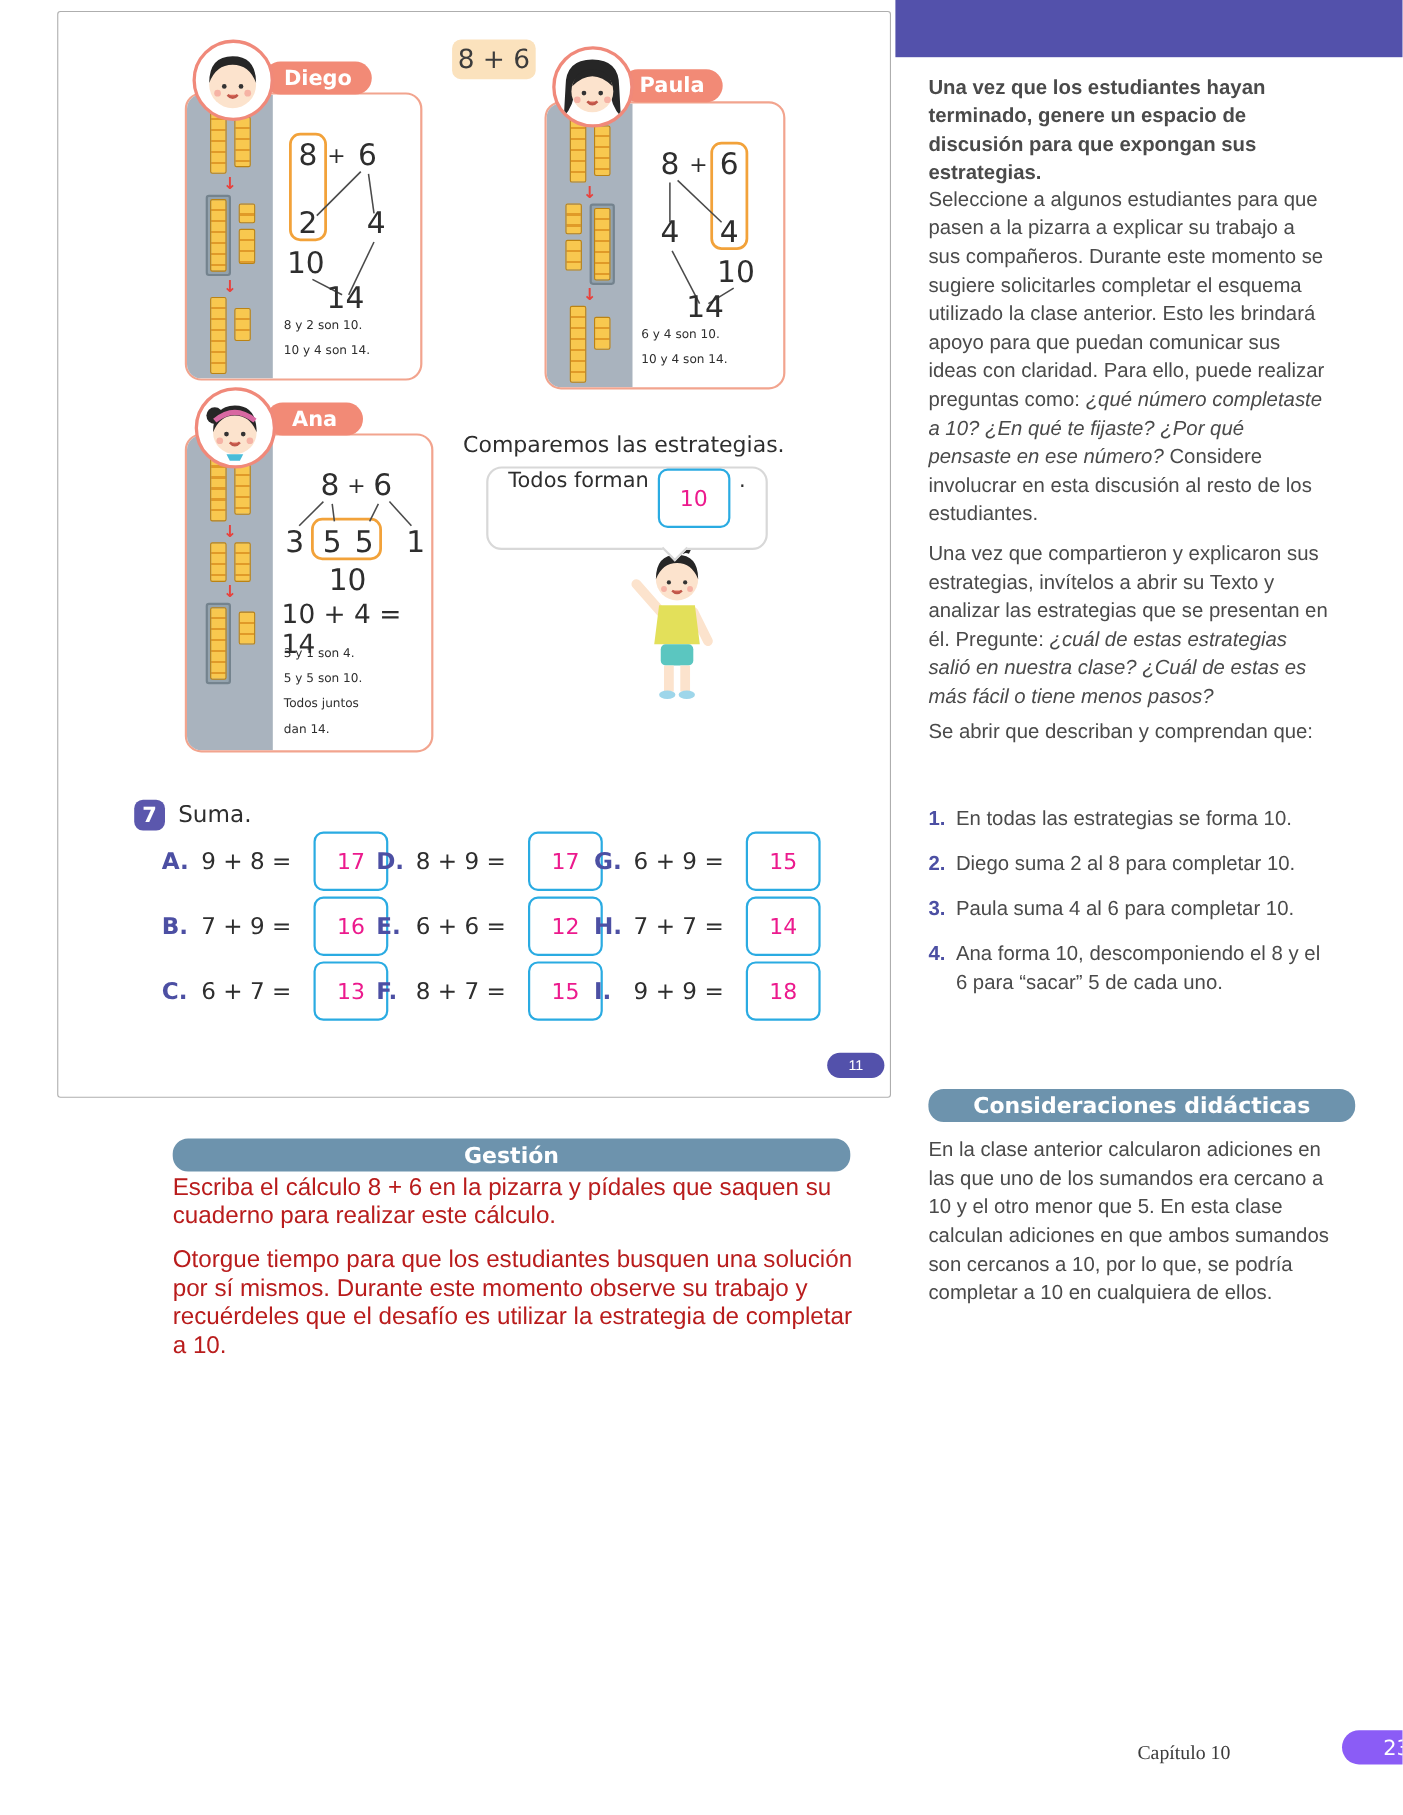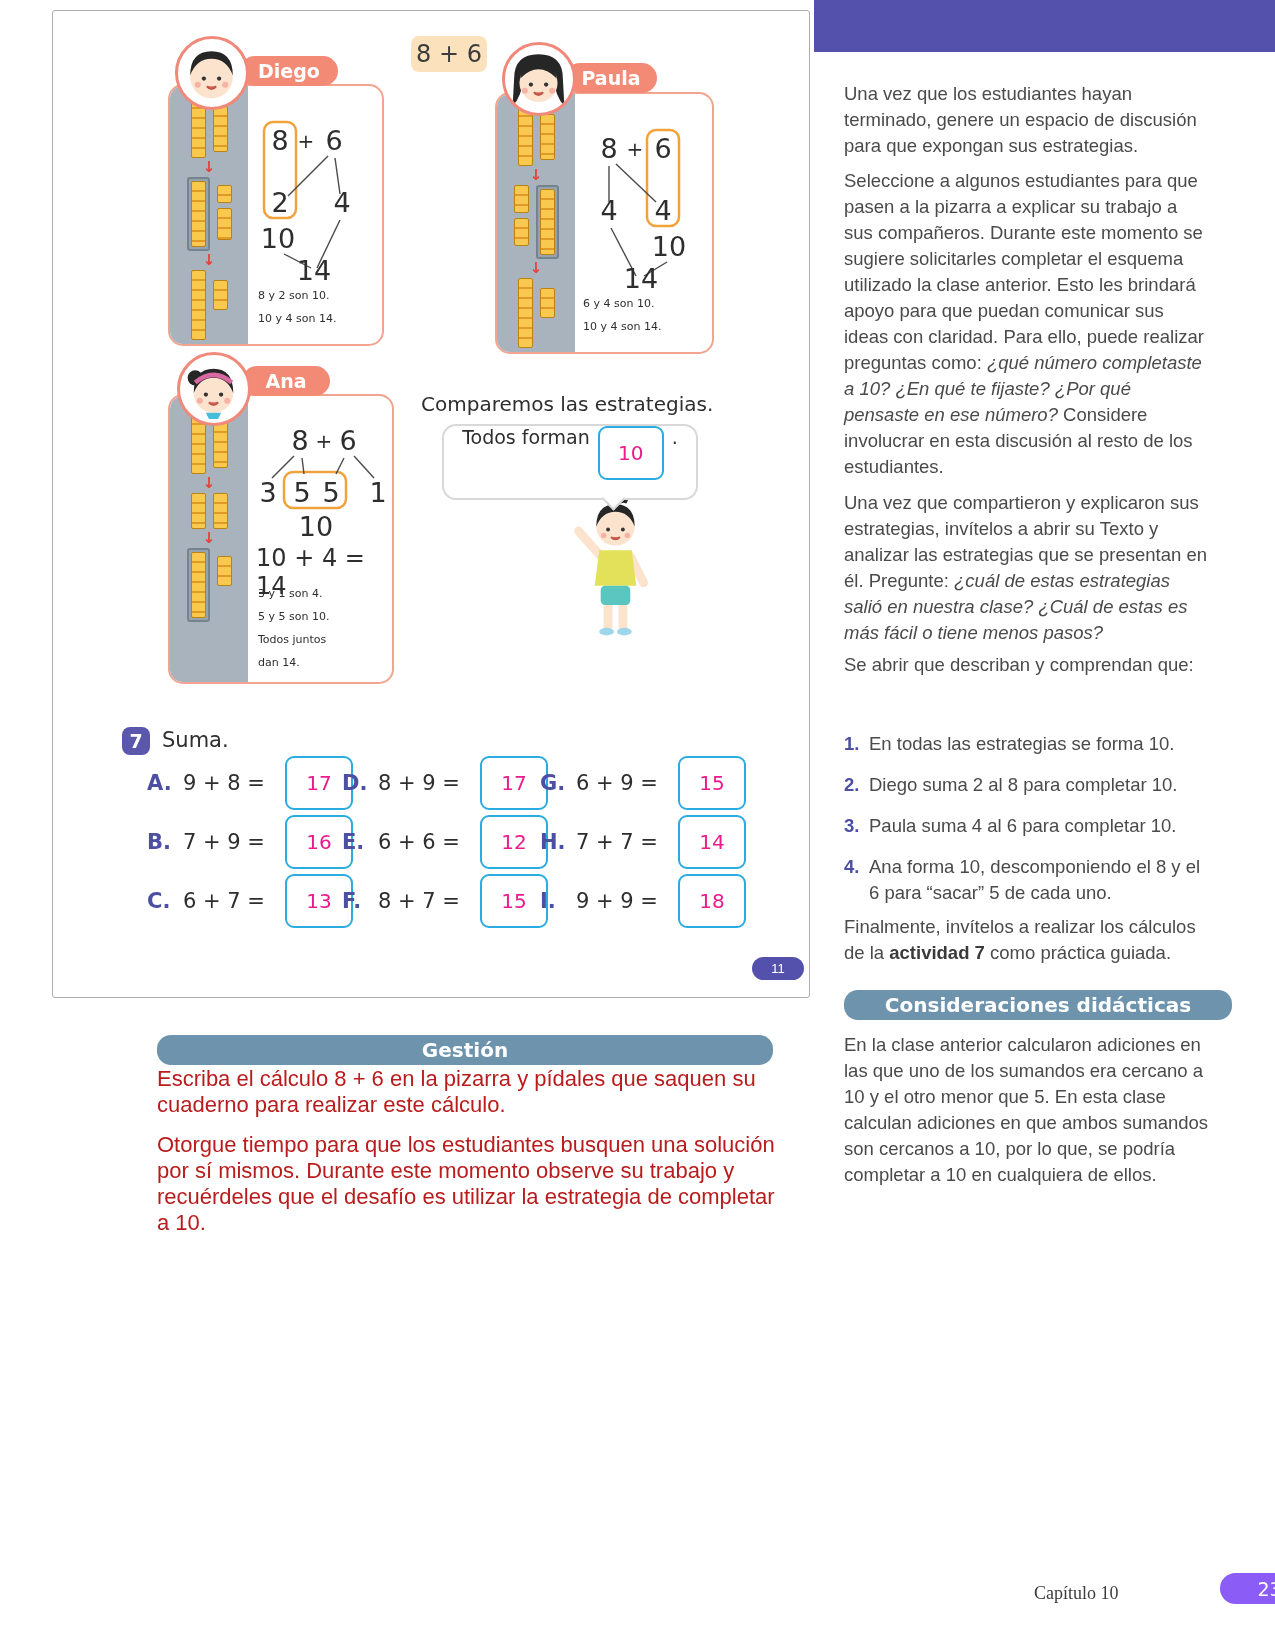--- a/index.html
+++ b/index.html
@@ -340,21 +340,21 @@
   </div>
 
   <div class="tab11">11</div>
 
   <div class="band" style="left:113px;top:1035px;width:616px;height:30px;">Gestión</div>
   <p class="gpar" style="top:1066px;margin:0;">Escriba el cálculo 8 + 6 en la pizarra y pídales que saquen su cuaderno para realizar este cálculo.</p>
   <p class="gpar" style="top:1132px;margin:0;">Otorgue tiempo para que los estudiantes busquen una solución por sí mismos. Durante este momento observe su trabajo y recuérdeles que el desafío es utilizar la estrategia de completar a 10.</p>
 
   <div class="purpleband"></div>
 
-  <p class="tpar" style="top:81px;margin:0;">Una vez que los estudiantes hayan terminado, genere un espacio de discusión para que expongan sus estrategias.</p>
+  <p class="tpar" style="top:66px;margin:0;font-weight:bold;">Una vez que los estudiantes hayan terminado, genere un espacio de discusión para que expongan sus estrategias.</p>
 
   <p class="tpar" style="top:168px;margin:0;"><span>Seleccione a algunos estudiantes para que pasen a la pizarra a explicar su trabajo a sus compañeros. Durante este momento se sugiere solicitarles completar el esquema utilizado la clase anterior. Esto les brindará apoyo para que puedan comunicar sus ideas con claridad. Para ello, puede realizar preguntas como: </span><span class="it">¿qué número completaste a 10? ¿En qué te fijaste? ¿Por qué pensaste en ese número?</span><span> Considere involucrar en esta discusión al resto de los estudiantes.</span></p>
 
   <p class="tpar" style="top:490px;margin:0;"><span>Una vez que compartieron y explicaron sus estrategias, invítelos a abrir su Texto y analizar las estrategias que se presentan en él. Pregunte: </span><span class="it">¿cuál de estas estrategias salió en nuestra clase? ¿Cuál de estas es más fácil o tiene menos pasos?</span></p>
 
   <p class="tpar" style="top:652px;margin:0;">Se abrir que describan y comprendan que:</p>
 
   <div class="numitem" style="top:731px;">
     <span class="n">1.</span>
     <span>En todas las estrategias se forma 10.</span>
@@ -365,21 +365,20 @@
   </div>
   <div class="numitem" style="top:813px;">
     <span class="n">3.</span>
     <span>Paula suma 4 al 6 para completar 10.</span>
   </div>
   <div class="numitem" style="top:854px;">
     <span class="n">4.</span>
     <span>Ana forma 10, descomponiendo el 8 y el 6 para “sacar” 5 de cada uno.</span>
   </div>
 
-  <p class="tpar" style="top:914px;margin:0;"><span>Finalmente, invítelos a realizar los cálculos de la </span><span class="bd">actividad 7</span><span> como práctica guiada.</span></p>
 
   <div class="band" style="left:800px;top:990px;width:388px;height:30px;">Consideraciones didácticas</div>
   <p class="tpar" style="top:1032px;margin:0;">En la clase anterior calcularon adiciones en las que uno de los sumandos era cercano a 10 y el otro menor que 5. En esta clase calculan adiciones en que ambos sumandos son cercanos a 10, por lo que, se podría completar a 10 en cualquiera de ellos.</p>
 
   <div class="footer-ch">Capítulo 10</div>
   <div class="pagepill">23</div>
 
 </div>
 
 </body></html>

